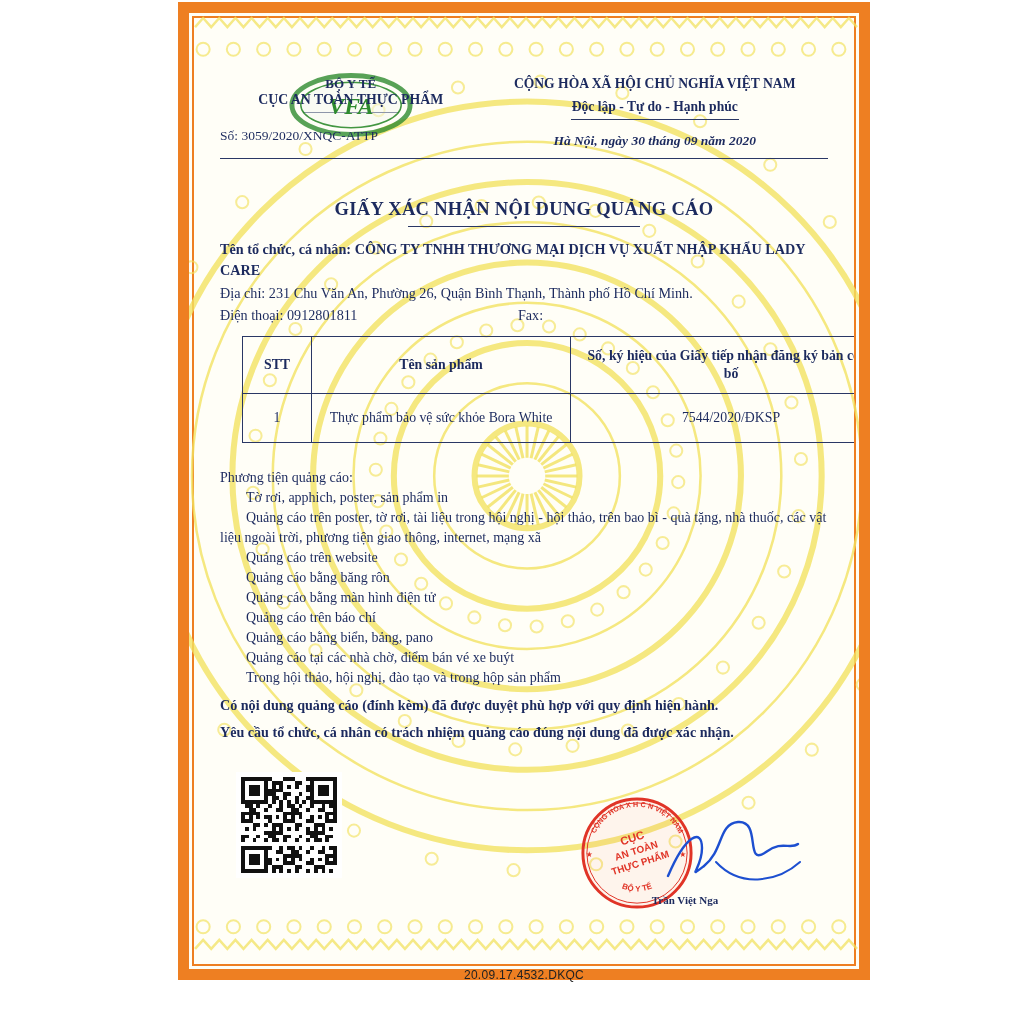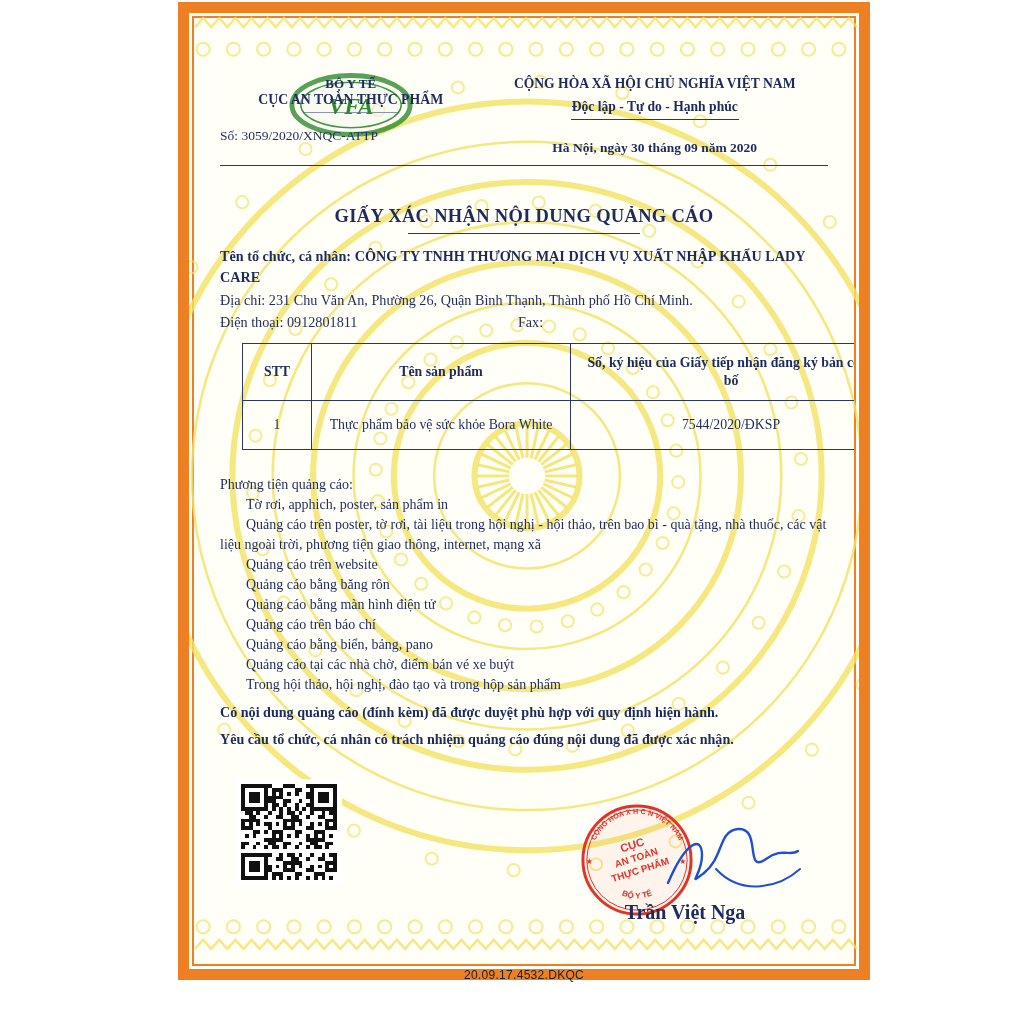--- a/index.html
+++ b/index.html
@@ -16,21 +16,21 @@
   .hcol-right{width:57%;text-align:center;}
   .vfa{position:absolute;left:50%;top:-6px;transform:translateX(-50%);width:128px;height:70px;z-index:0;}
   .ministry{font-size:13px;font-weight:bold;position:relative;z-index:1;}
   .agency{font-size:13.8px;font-weight:bold;position:relative;z-index:1;}
   .u-line{border-top:1.4px solid #2a3765;margin:4px auto 0;}
   .agency-u{width:96px;}
   .motto-u{width:168px;}
   .doc-number{font-size:13.5px;margin-top:15px;text-align:left;position:relative;z-index:1;}
   .country{font-size:13.6px;font-weight:bold;}
   .motto{font-size:13.6px;font-weight:bold;margin-top:7px;}
-  .place-date{font-size:13.5px;font-weight:600;margin-top:20px;}
+  .place-date{font-size:13.5px;font-style:italic;font-weight:600;margin-top:13px;}
   .divider{border-top:1.3px solid #2a3765;margin-top:9px;}
   .title{margin-top:40px;text-align:center;font-size:18.5px;font-weight:bold;letter-spacing:.3px;}
   .title-u{width:232px;border-top:1.3px solid #2a3765;margin:6px auto 0;}
   .para{font-size:14.2px;line-height:20.5px;font-weight:600;margin-top:12px;width:98%;}
   .para2{font-size:14.2px;line-height:20.5px;font-weight:500;margin-top:3px;}
   .phone-row{display:flex;font-size:14.2px;font-weight:500;margin-top:3px;align-items:flex-end;}
   .phone-cell{width:49%;}
   table.cert{border-collapse:collapse;margin:12px 0 0 22px;width:600px;table-layout:fixed;}
   table.cert th,table.cert td{border:1.3px solid #2a3765;font-size:13.8px;text-align:center;
         padding:4px 10px;line-height:17.5px;}
@@ -41,21 +41,21 @@
   .media-label{line-height:21px;}
   .media-item{line-height:20px;text-indent:26px;}
   .closing{font-size:14.1px;font-weight:600;line-height:20px;margin-top:7px;}
   .sig-area{position:relative;height:220px;margin-top:12px;}
   .sig-titles{position:absolute;left:295px;top:0;width:290px;text-align:center;
         font-size:14.2px;font-weight:bold;line-height:19.5px;}
   .seal{position:absolute;left:358px;top:40px;width:118px;height:118px;
         font-family:"Liberation Sans","DejaVu Sans",sans-serif;}
   .handsign{position:absolute;left:438px;top:52px;width:150px;height:95px;}
   .signer{position:absolute;left:345px;top:140px;width:240px;text-align:center;
-        font-size:20px;font-weight:bold;font-family:Liberation Serif, serif;}
+        font-size:11px;font-weight:bold;font-family:Liberation Serif, serif;}
   .qr-box{position:absolute;left:16px;top:18px;width:96px;height:96px;background:#ffffff;padding:5px;}
   .qr-box svg{width:100%;height:100%;}
   .caption{position:absolute;left:178px;top:968px;width:692px;text-align:center;
         font-family:"Liberation Sans","DejaVu Sans",sans-serif;font-size:12px;color:#222;
         letter-spacing:.3px;}
 </style>
 </head>
 <body>
 
 <div class="page">

